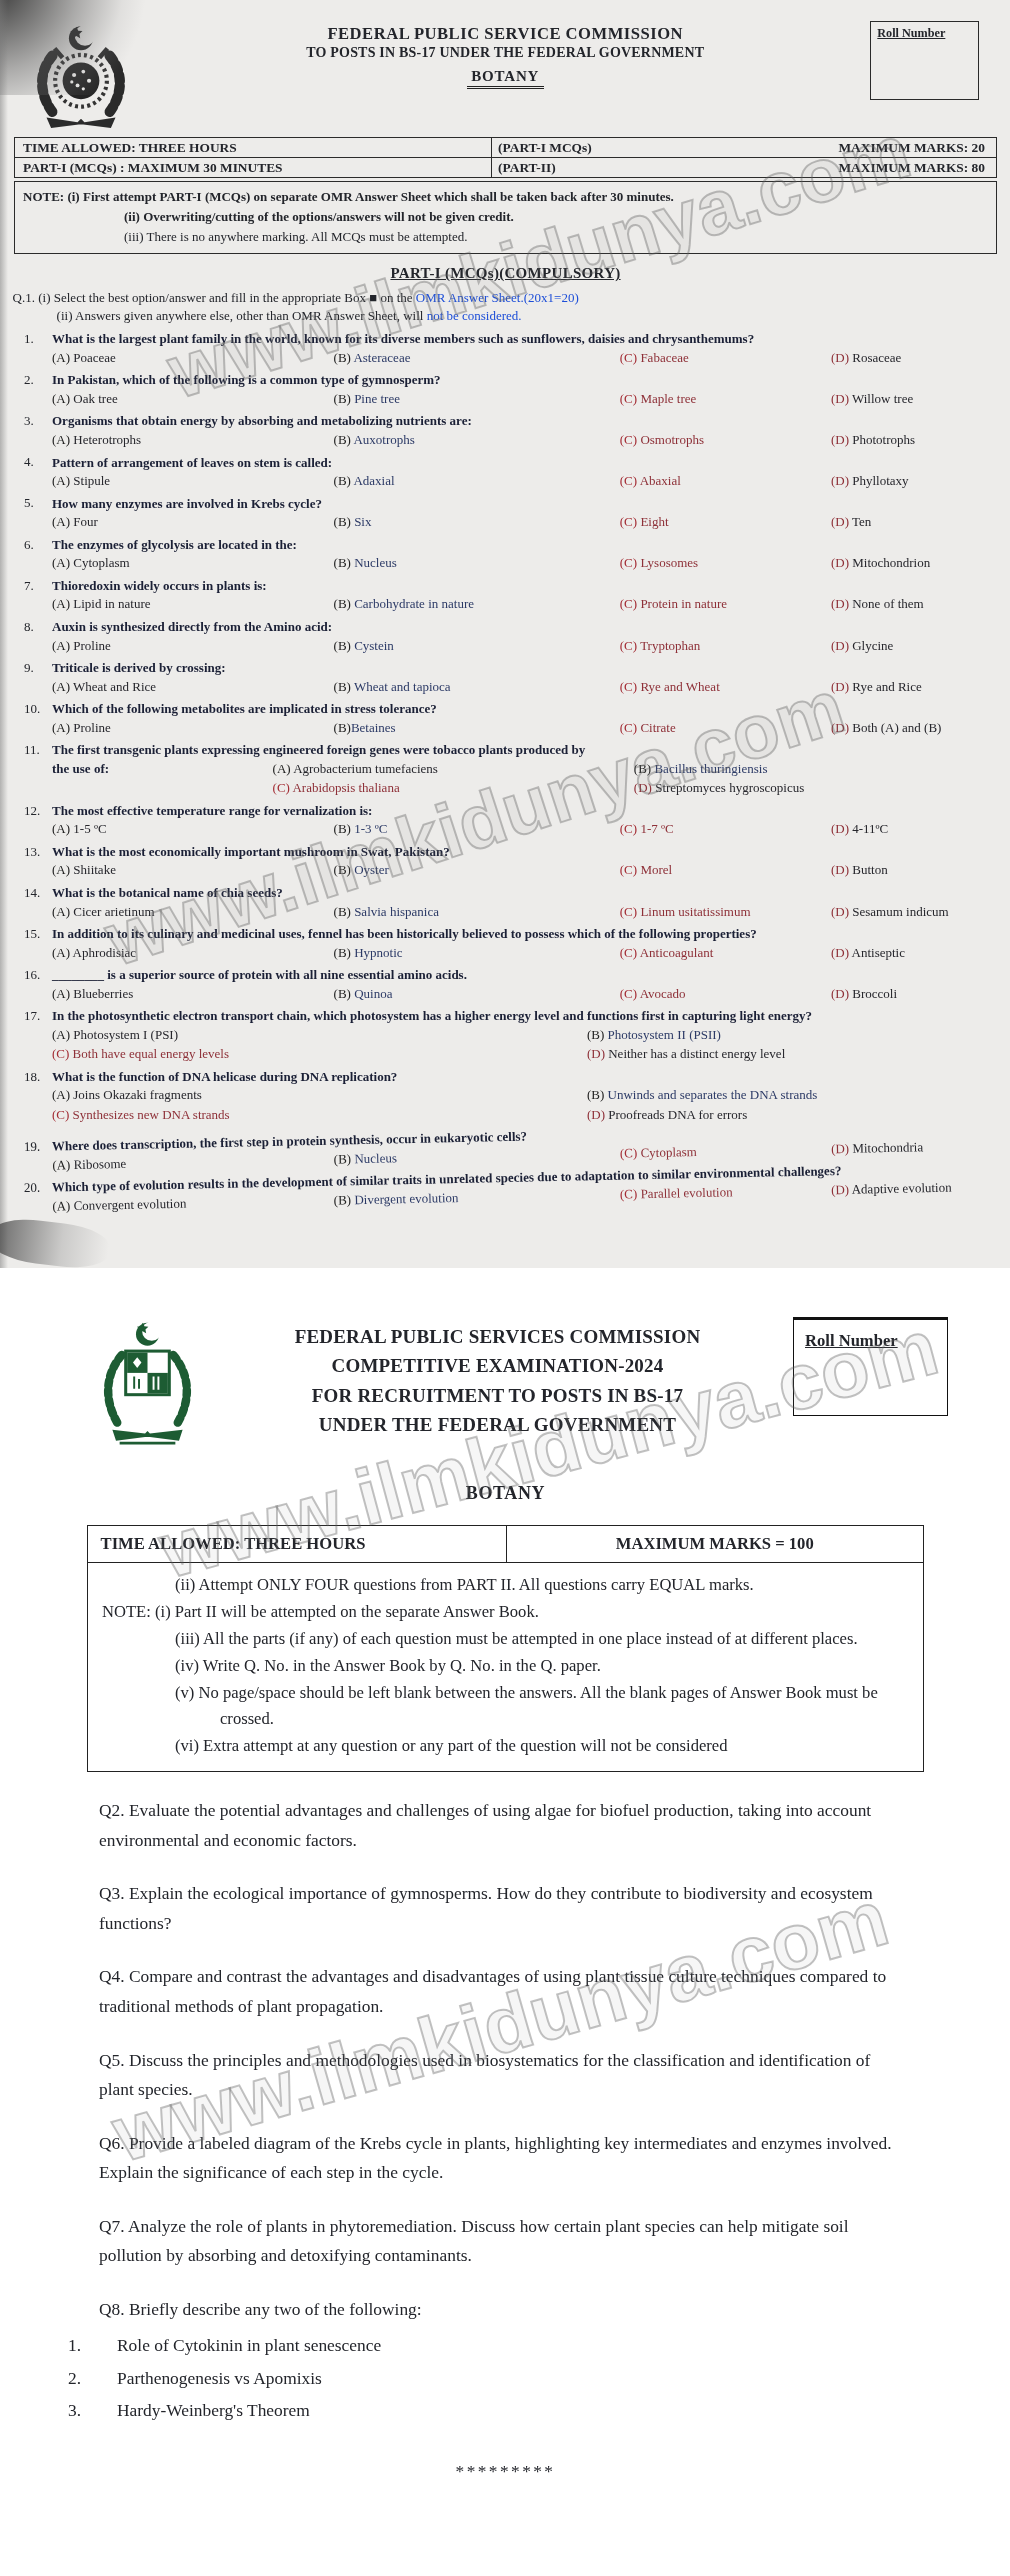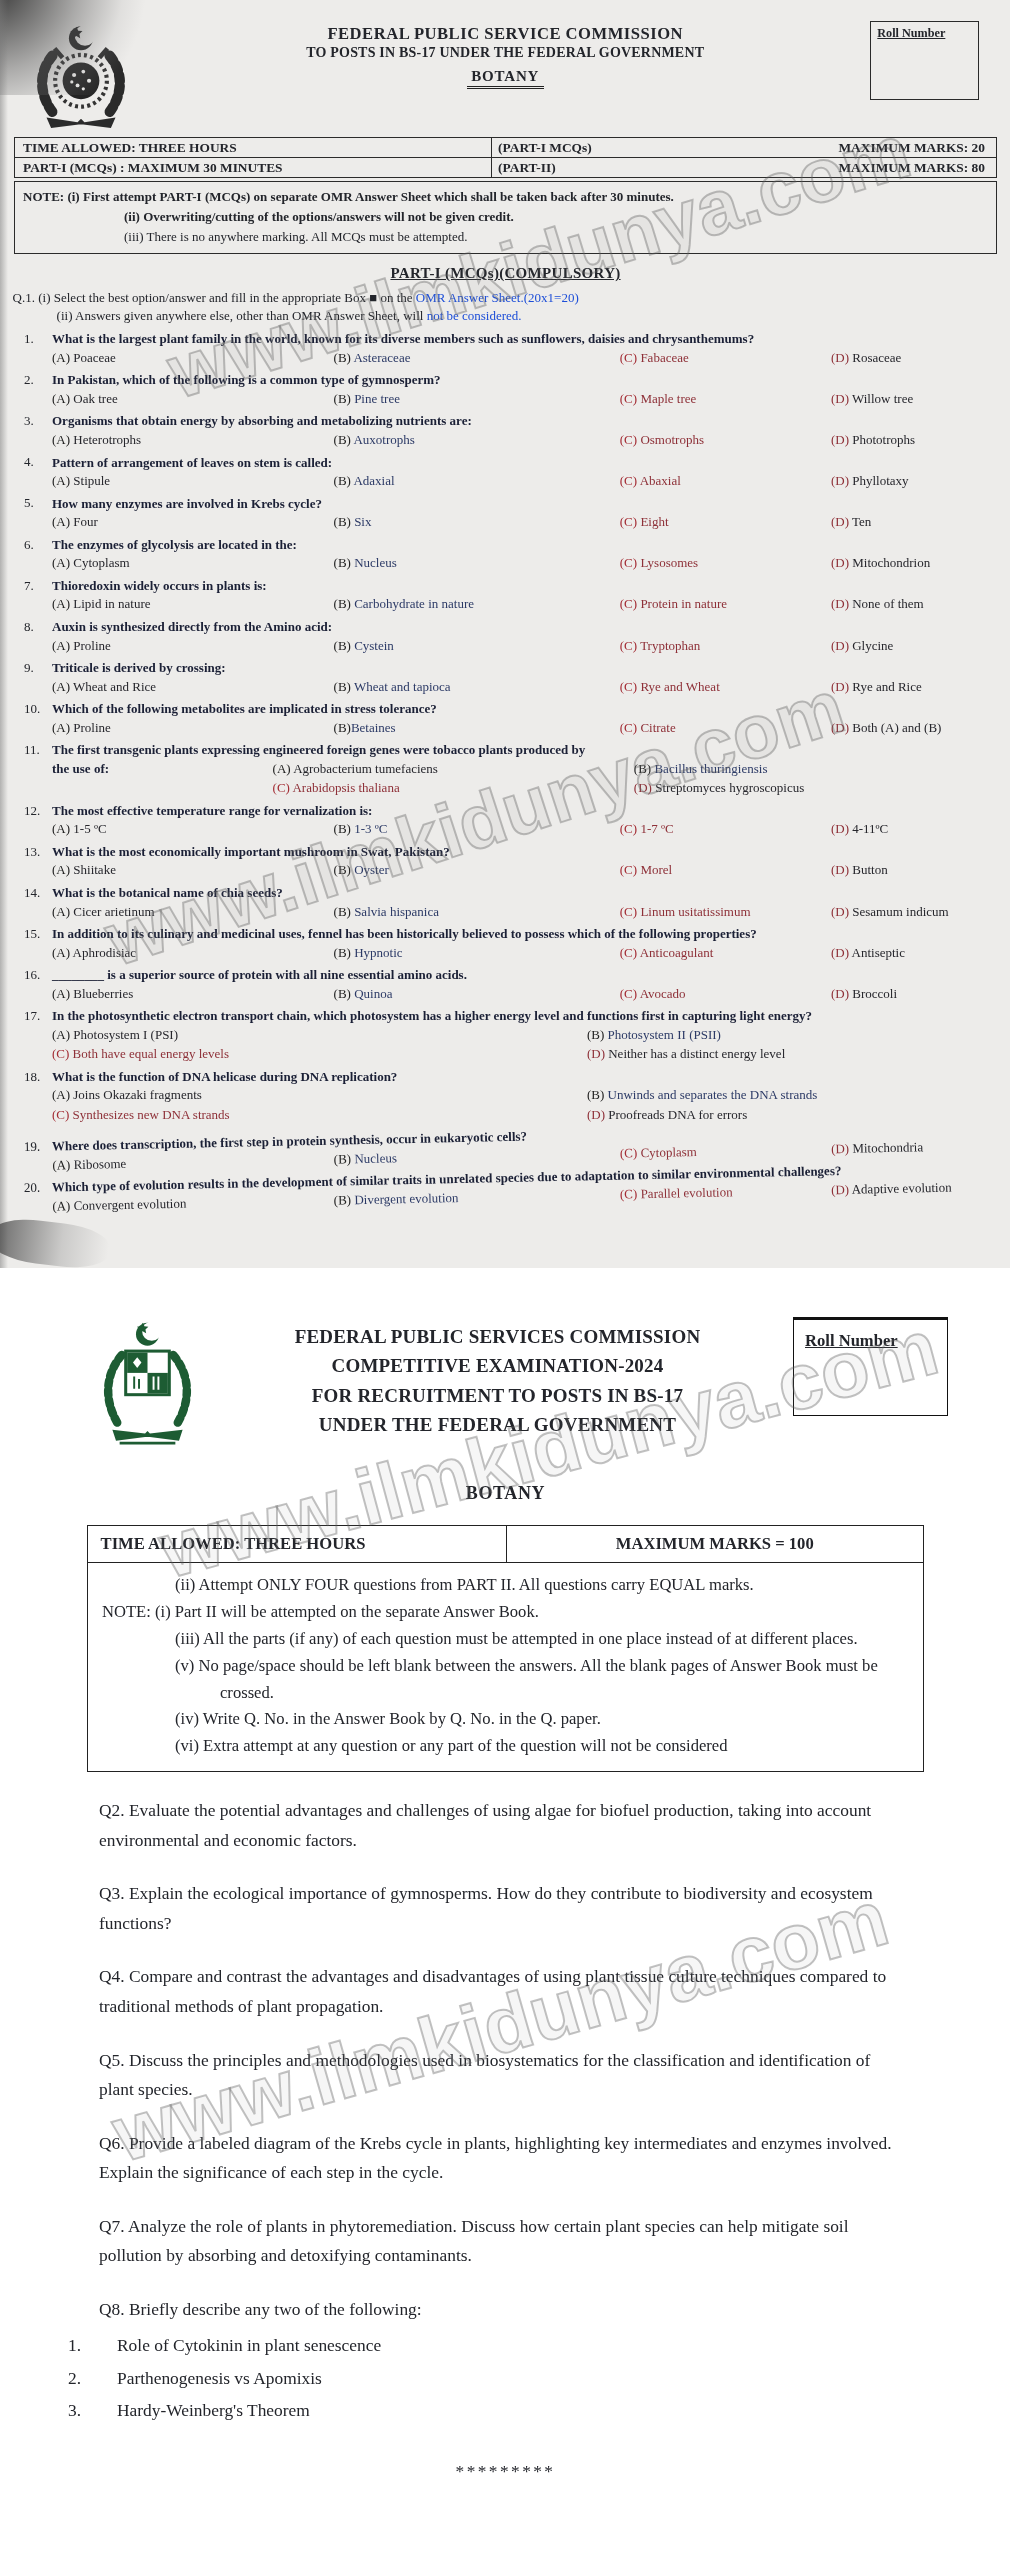--- a/index.html
+++ b/index.html
@@ -432,22 +432,22 @@
 
     <div class="p2-table">
       <div class="c1">TIME ALLOWED: THREE HOURS</div>
       <div class="c2">MAXIMUM MARKS = 100</div>
     </div>
 
     <div class="p2-notebox">
       <div class="p2nl">(ii) Attempt ONLY FOUR questions from PART II. All questions carry EQUAL marks.</div>
       <div class="p2nl first">NOTE: (i) Part II will be attempted on the separate Answer Book.</div>
       <div class="p2nl">(iii) All the parts (if any) of each question must be attempted in one place instead of at different places.</div>
+      <div class="p2nl">(iv) Write Q. No. in the Answer Book by Q. No. in the Q. paper.</div>
       <div class="p2nl">(v) No page/space should be left blank between the answers. All the blank pages of Answer Book must be crossed.</div>
-      <div class="p2nl">(iv) Write Q. No. in the Answer Book by Q. No. in the Q. paper.</div>
       <div class="p2nl">(vi) Extra attempt at any question or any part of the question will not be considered</div>
     </div>
 
     <div id="p2-questions">
         <div class="p2-q">Q2. Evaluate the potential advantages and challenges of using algae for biofuel production, taking into account environmental and economic factors.</div>
         <div class="p2-q">Q3. Explain the ecological importance of gymnosperms. How do they contribute to biodiversity and ecosystem functions?</div>
         <div class="p2-q">Q4. Compare and contrast the advantages and disadvantages of using plant tissue culture techniques compared to traditional methods of plant propagation.</div>
         <div class="p2-q">Q5. Discuss the principles and methodologies used in biosystematics for the classification and identification of plant species.</div>
         <div class="p2-q">Q6. Provide a labeled diagram of the Krebs cycle in plants, highlighting key intermediates and enzymes involved. Explain the significance of each step in the cycle.</div>
         <div class="p2-q">Q7. Analyze the role of plants in phytoremediation. Discuss how certain plant species can help mitigate soil pollution by absorbing and detoxifying contaminants.</div>

